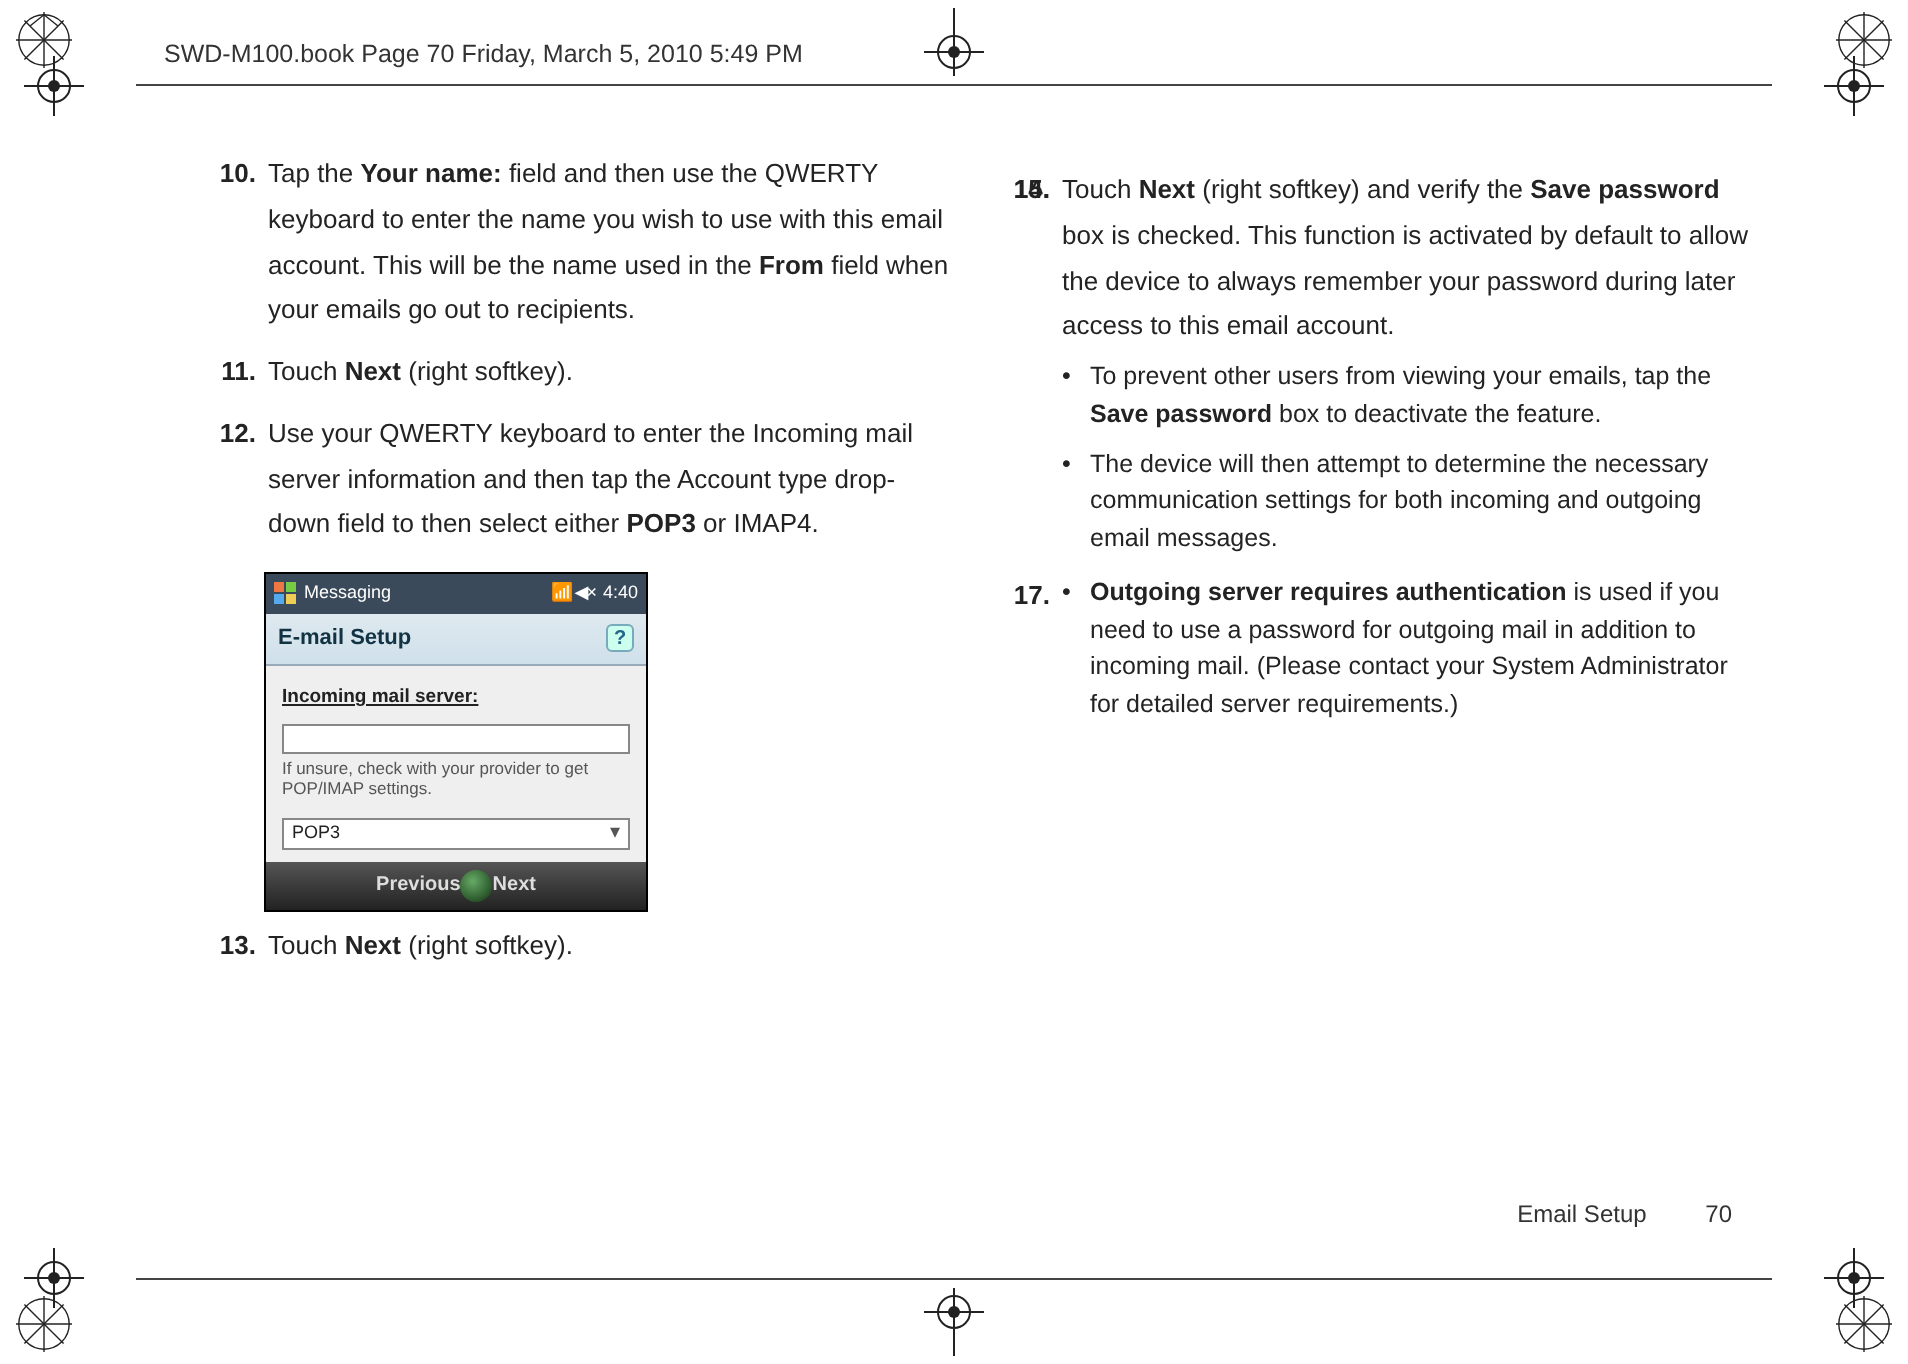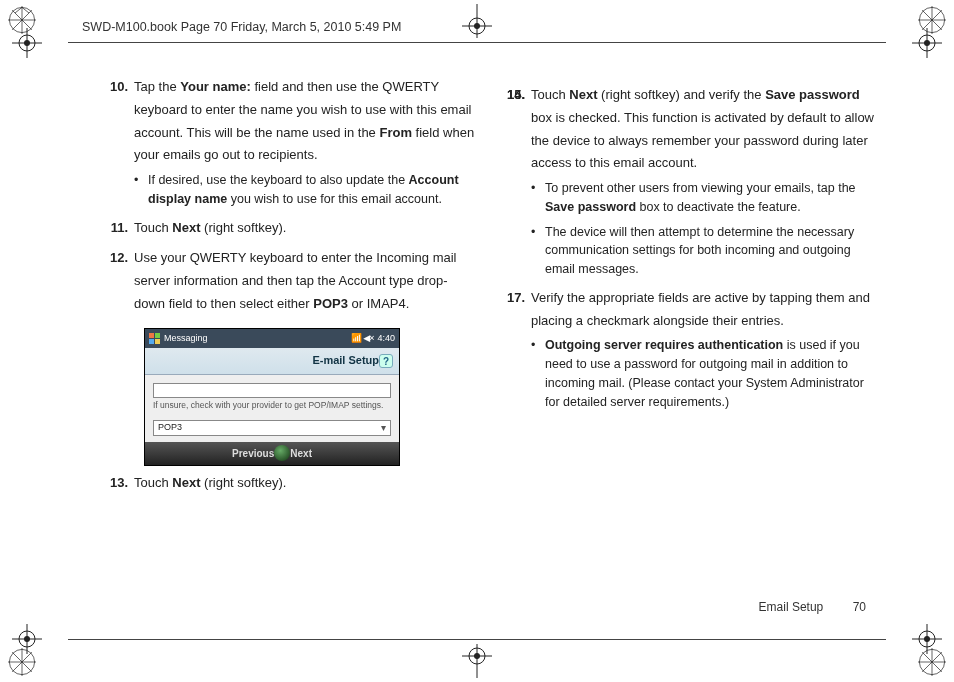--- a/index.html
+++ b/index.html
@@ -94,22 +94,22 @@
   }
   ul.bullets > li::before {
     content: "•";
     position: absolute;
     left: 0; top: 0;
   }
   .ital { font-style: italic; }
 
   
   .screenshot {
-    width: 256px;
-    margin: 12px 0 6px 44px;
+    width: 192px;
+    margin: 12px 0 6px 32px;
     background: #000;
     padding: 1px;
   }
   .titlebar {
     background: #3a4a5a;
     color: #fff;
     font-size: 9px;
     display: flex;
     align-items: center;
     padding: 2px 4px;
@@ -128,21 +128,21 @@
   .winflag span:nth-child(4){ background:#ec5; }
   .titlebar .spacer { flex:1; }
   .signal { font-size: 9px; letter-spacing: -1px; }
   .app-heading {
     background: linear-gradient(#dfe9ef,#cfe0ea);
     border-bottom: 1px solid #9ab;
     font-size: 11px;
     font-weight: bold;
     color: #134;
     padding: 3px 6px;
-    display:flex; align-items:center; justify-content:flex-end;
+    display:flex; align-items:center; justify-content:space-between;
   }
   .helpbtn {
     width: 14px; height: 14px; border-radius: 3px;
     background: #cfe; border:1px solid #7ab;
     color: #268; font-size:10px; text-align:center; line-height:13px;
   }
   .appbody {
     background: #efefef;
     padding: 8px 8px 6px 8px;
     font-size: 9.5px;
@@ -287,25 +287,20 @@
 
 <div class="content">
 
   <div class="col">
     <ol class="steps">
       <li>
         <span class="num">10.</span>
         <span>
           <span>Tap the </span><span class="bold">Your name:</span><span> field and then use the QWERTY keyboard to enter the name you wish to use with this email account. This will be the name used in the </span><span class="bold">From</span><span> field when your emails go out to recipients.</span>
         </span>
-        <ul class="bullets sub">
-          <li>
-            <span>If desired, use the keyboard to also update the </span><span class="bold">Account display name</span><span> you wish to use for this email account.</span>
-          </li>
-        </ul>
       </li>
       <li>
         <span class="num">11.</span>
         <span>
           <span>Touch </span><span class="bold">Next</span><span> (right softkey).</span>
         </span>
       </li>
       <li>
         <span class="num">12.</span>
         <span>
@@ -325,20 +320,21 @@
         <span>Messaging</span>
         <span class="spacer"></span>
         <span class="signal">📶 ◀×</span>
         <span>4:40</span>
       </div>
       <div class="app-heading">
         <span>E-mail Setup</span>
         <span class="helpbtn">?</span>
       </div>
       <div class="appbody">
+        <div class="lbl">Incoming mail server:</div>
         <div class="inputbox" title=""></div>
         <div class="hint">If unsure, check with your provider to get POP/IMAP settings.</div>
         <div class="selectbox">
           <span>POP3</span>
         </div>
       </div>
       <div class="menubar">
         <span>Previous</span>
         <span class="keyicon"></span>
         <span>Next</span>
@@ -367,21 +363,20 @@
         </span>
         <ul class="bullets sub">
           <li>
             <span>To prevent other users from viewing your emails, tap the </span><span class="bold">Save password</span><span> box to deactivate the feature.</span>
           </li>
           <li>The device will then attempt to determine the necessary communication settings for both incoming and outgoing email messages.</li>
         </ul>
       </li>
       <li>
         <span class="num">17.</span>
-        <span>Verify the appropriate fields are active by tapping them and placing a checkmark alongside their entries.</span>
         <ul class="bullets sub">
           <li>
             <span class="bold">Outgoing server requires authentication</span><span> is used if you need to use a password for outgoing mail in addition to incoming mail. (Please contact your System Administrator for detailed server requirements.)</span>
           </li>
         </ul>
       </li>
     </ol>
   </div>
 </div>
 

